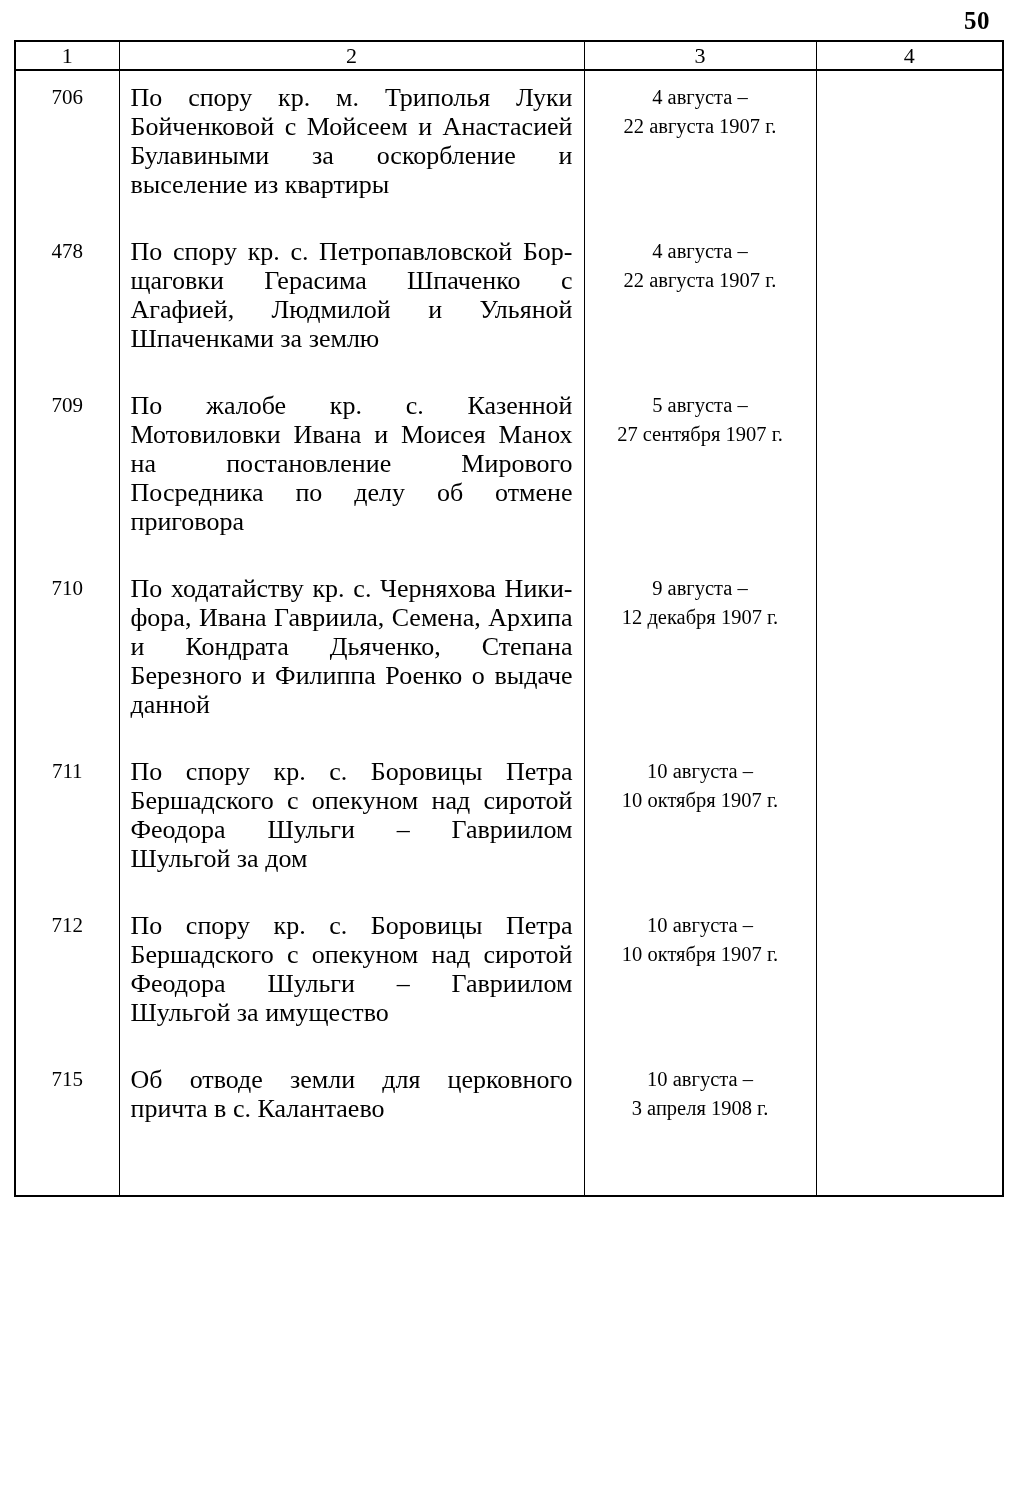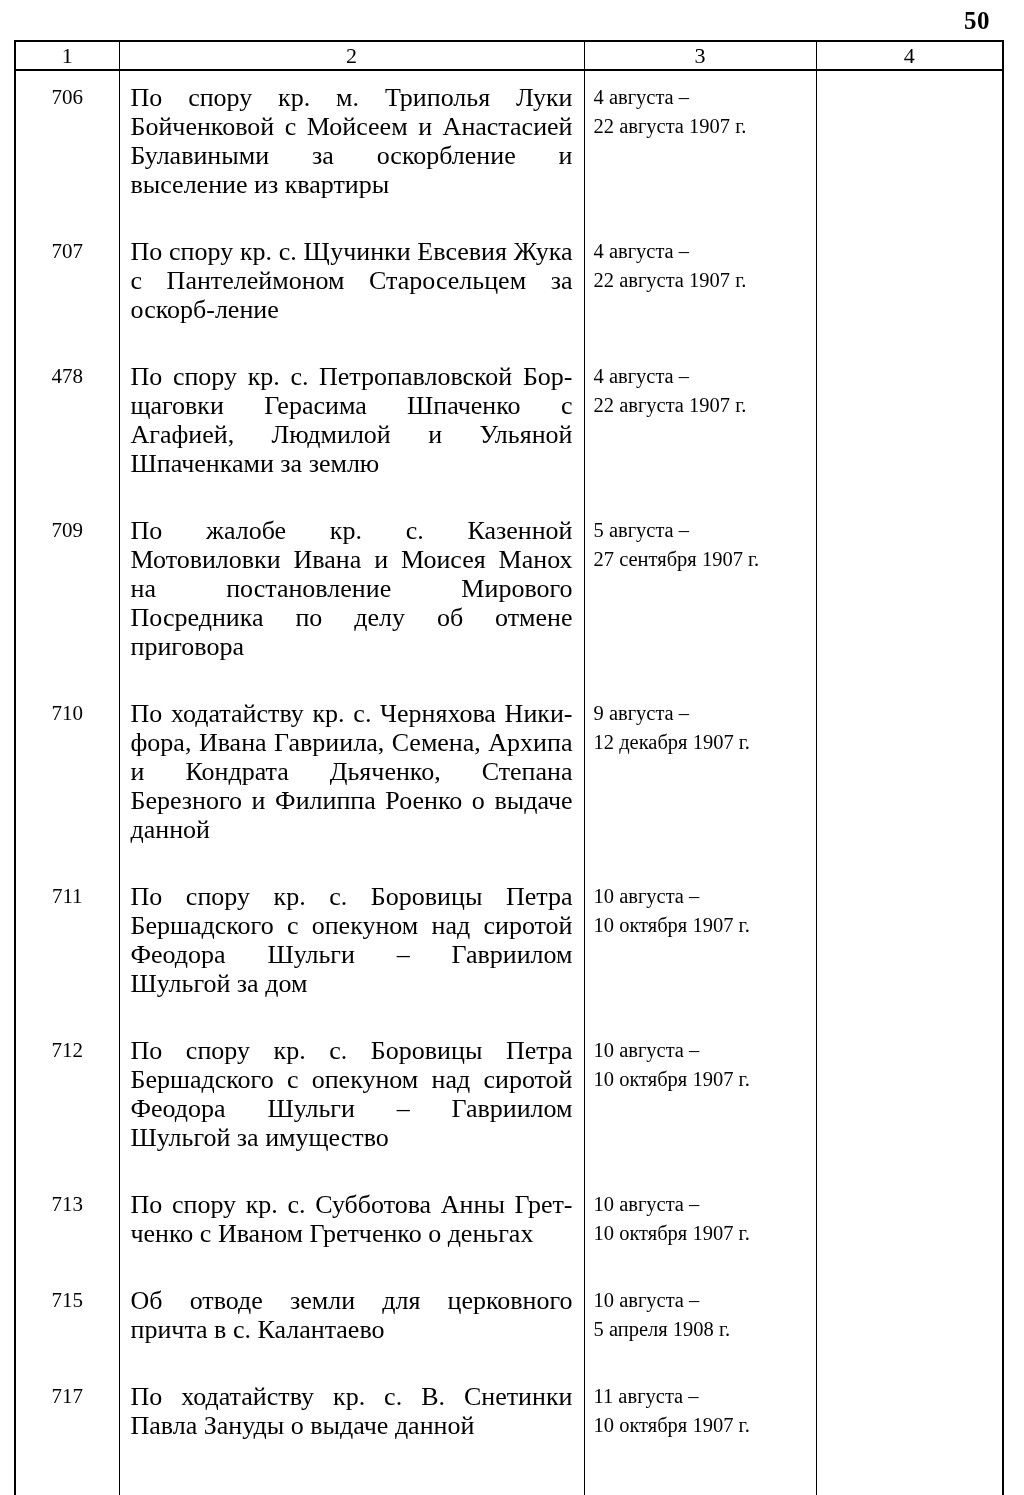--- a/index.html
+++ b/index.html
@@ -93,21 +93,21 @@
     font-size: 26px;
     line-height: 29px;
     padding-top: 12px;
     padding-bottom: 26px;
     padding-left: 11px;
     padding-right: 11px;
     hyphens: manual;
   }
 
   .date-cell .cell-inner {
-    text-align: left;
+    text-align: center;
     font-size: 20.5px;
     line-height: 29px;
     padding-top: 12px;
     padding-bottom: 26px;
   }
 
   .note-cell .cell-inner {
     min-height: 1px;
   }
 
@@ -153,54 +153,37 @@
               <span class="dateline">4 августа –</span>
               <span class="dateline">22 августа 1907 г.</span>
             </div>
           </td>
           <td class="note-cell">
             <div class="cell-inner"></div>
           </td>
         </tr>
         <tr>
           <td class="num-cell">
-            <div class="cell-inner">707</div>
-          </td>
-          <td class="desc-cell">
-            <div class="cell-inner">По спору кр. с. Щучинки Евсевия Жука с Пантелеймоном Старосельцем за оскорб-ление</div>
+            <div class="cell-inner">478</div>
+          </td>
+          <td class="desc-cell">
+            <div class="cell-inner">По спору кр. с. Петропавловской Бор-щаговки Герасима Шпаченко с Агафией, Людмилой и Ульяной Шпаченками за землю</div>
           </td>
           <td class="date-cell">
             <div class="cell-inner">
               <span class="dateline">4 августа –</span>
               <span class="dateline">22 августа 1907 г.</span>
             </div>
           </td>
           <td class="note-cell">
             <div class="cell-inner"></div>
           </td>
         </tr>
         <tr>
           <td class="num-cell">
-            <div class="cell-inner">478</div>
-          </td>
-          <td class="desc-cell">
-            <div class="cell-inner">По спору кр. с. Петропавловской Бор-щаговки Герасима Шпаченко с Агафией, Людмилой и Ульяной Шпаченками за землю</div>
-          </td>
-          <td class="date-cell">
-            <div class="cell-inner">
-              <span class="dateline">4 августа –</span>
-              <span class="dateline">22 августа 1907 г.</span>
-            </div>
-          </td>
-          <td class="note-cell">
-            <div class="cell-inner"></div>
-          </td>
-        </tr>
-        <tr>
-          <td class="num-cell">
             <div class="cell-inner">709</div>
           </td>
           <td class="desc-cell">
             <div class="cell-inner">По жалобе кр. с. Казенной Мотовиловки Ивана и Моисея Манох на постановление Мирового Посредника по делу об отмене приговора</div>
           </td>
           <td class="date-cell">
             <div class="cell-inner">
               <span class="dateline">5 августа –</span>
               <span class="dateline">27 сентября 1907 г.</span>
             </div>
@@ -255,63 +238,29 @@
               <span class="dateline">10 августа –</span>
               <span class="dateline">10 октября 1907 г.</span>
             </div>
           </td>
           <td class="note-cell">
             <div class="cell-inner"></div>
           </td>
         </tr>
         <tr>
           <td class="num-cell">
-            <div class="cell-inner">713</div>
-          </td>
-          <td class="desc-cell">
-            <div class="cell-inner">По спору кр. с.  Субботова Анны Грет-ченко с Иваном Гретченко о деньгах</div>
+            <div class="cell-inner">715</div>
+          </td>
+          <td class="desc-cell">
+            <div class="cell-inner">Об отводе земли для церковного причта в с. Калантаево</div>
           </td>
           <td class="date-cell">
             <div class="cell-inner">
               <span class="dateline">10 августа –</span>
-              <span class="dateline">10 октября 1907 г.</span>
-            </div>
-          </td>
-          <td class="note-cell">
-            <div class="cell-inner"></div>
-          </td>
-        </tr>
-        <tr>
-          <td class="num-cell">
-            <div class="cell-inner">715</div>
-          </td>
-          <td class="desc-cell">
-            <div class="cell-inner">Об отводе земли для церковного причта в с. Калантаево</div>
-          </td>
-          <td class="date-cell">
-            <div class="cell-inner">
-              <span class="dateline">10 августа –</span>
-              <span class="dateline">5 апреля 1908 г.</span>
-            </div>
-          </td>
-          <td class="note-cell">
-            <div class="cell-inner"></div>
-          </td>
-        </tr>
-        <tr>
-          <td class="num-cell">
-            <div class="cell-inner">717</div>
-          </td>
-          <td class="desc-cell">
-            <div class="cell-inner">По ходатайству кр. с. В. Снетинки Павла Зануды о выдаче данной</div>
-          </td>
-          <td class="date-cell">
-            <div class="cell-inner">
-              <span class="dateline">11 августа –</span>
-              <span class="dateline">10 октября 1907 г.</span>
+              <span class="dateline">3 апреля 1908 г.</span>
             </div>
           </td>
           <td class="note-cell">
             <div class="cell-inner"></div>
           </td>
         </tr>
         <tr class="tail-row">
           <td></td>
           <td></td>
           <td></td>

